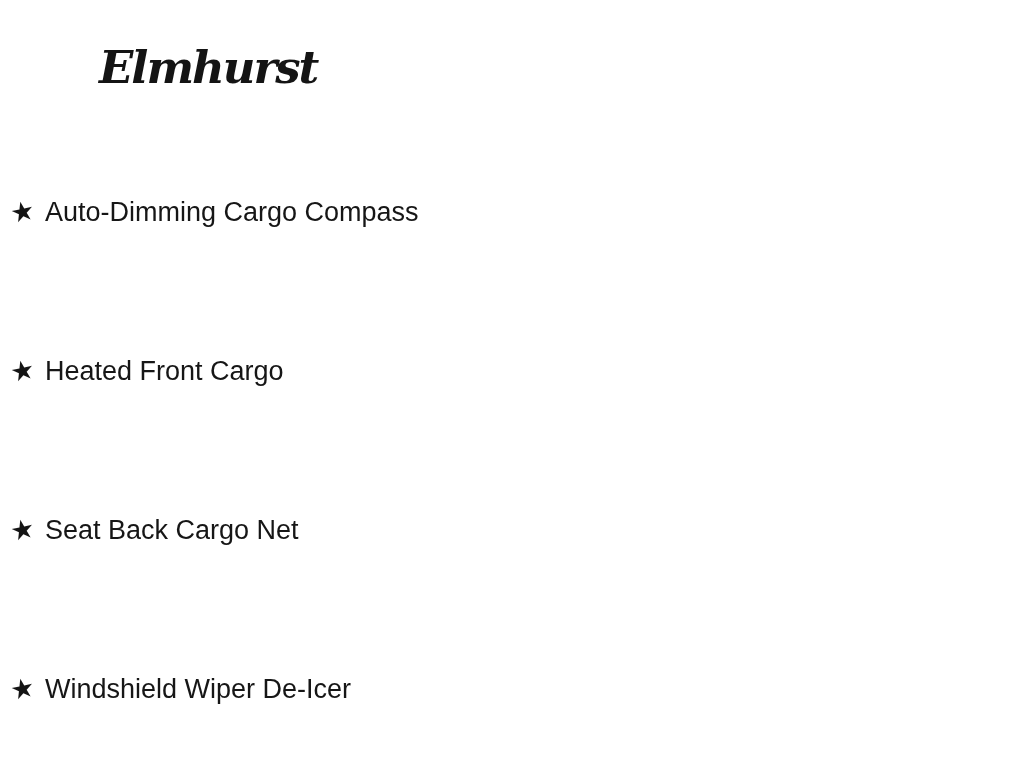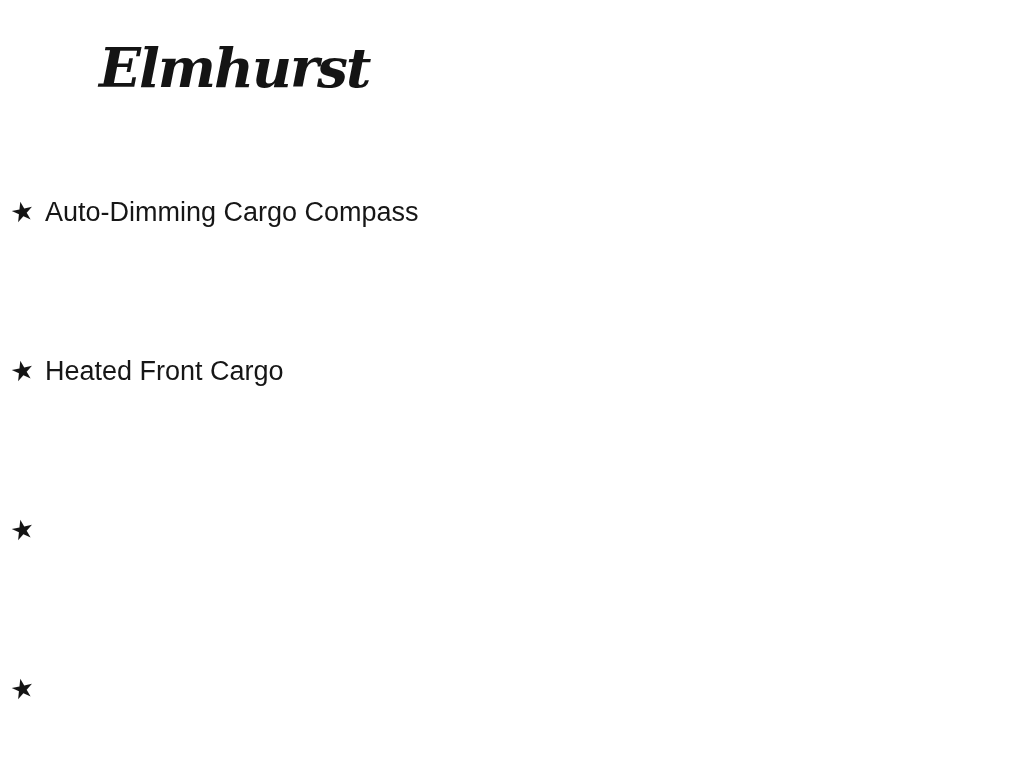--- a/index.html
+++ b/index.html
@@ -37,21 +37,21 @@
   .ford-script {
     font-family: "DejaVu Serif", serif;
     font-style: italic;
     font-weight: bold;
   }
   .dealer-name {
     margin-left: 40px;
     font-family: "DejaVu Serif", serif;
     font-weight: bold;
     font-style: italic;
-    font-size: 55px;
+    font-size: 45px;
     letter-spacing: -2px;
     line-height: 1;
     color: #141414;
     transform: translateY(-3px);
     white-space: nowrap;
   }
 
   
   .features {
     position: absolute;
@@ -100,20 +100,22 @@
       <span class="feature-label">Auto-Dimming Cargo Compass</span>
     </div>
 
     <div class="feature-item">
       <span class="star">★</span>
       <span class="feature-label">Heated Front Cargo</span>
     </div>
 
     <div class="feature-item">
       <span class="star">★</span>
+      <span class="feature-label">Seat Back Cargo Net</span>
     </div>
 
     <div class="feature-item">
       <span class="star">★</span>
+      <span class="feature-label">Windshield Wiper De-Icer</span>
     </div>
 
   </main>
 </div>
 
 </body></html>

